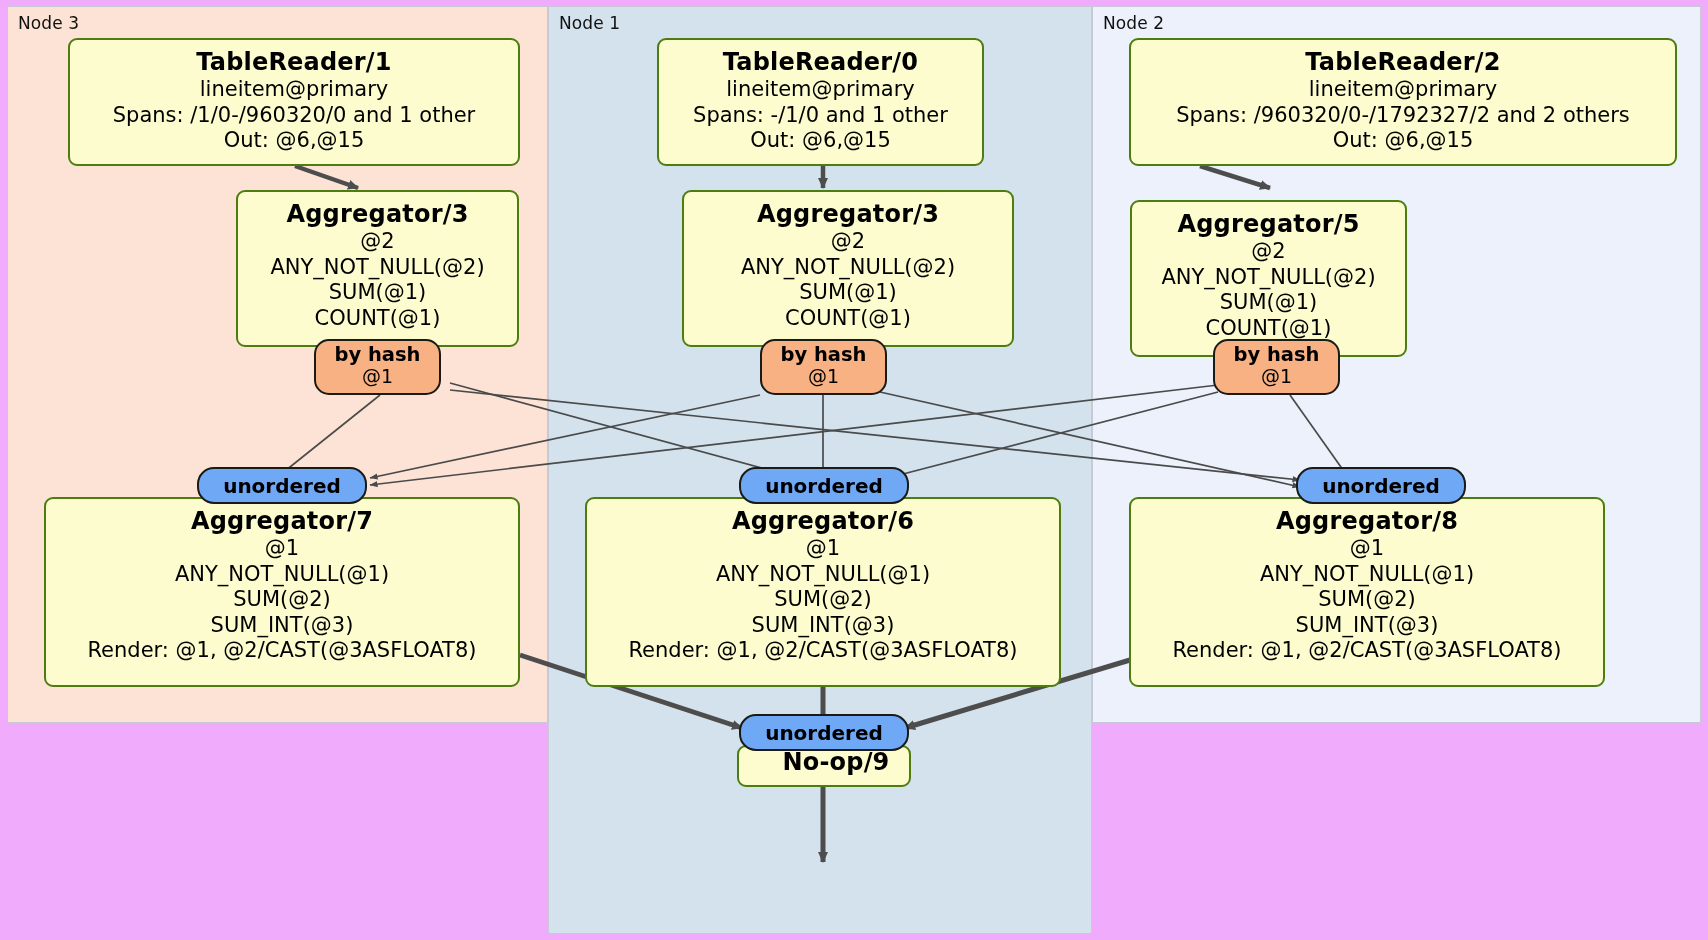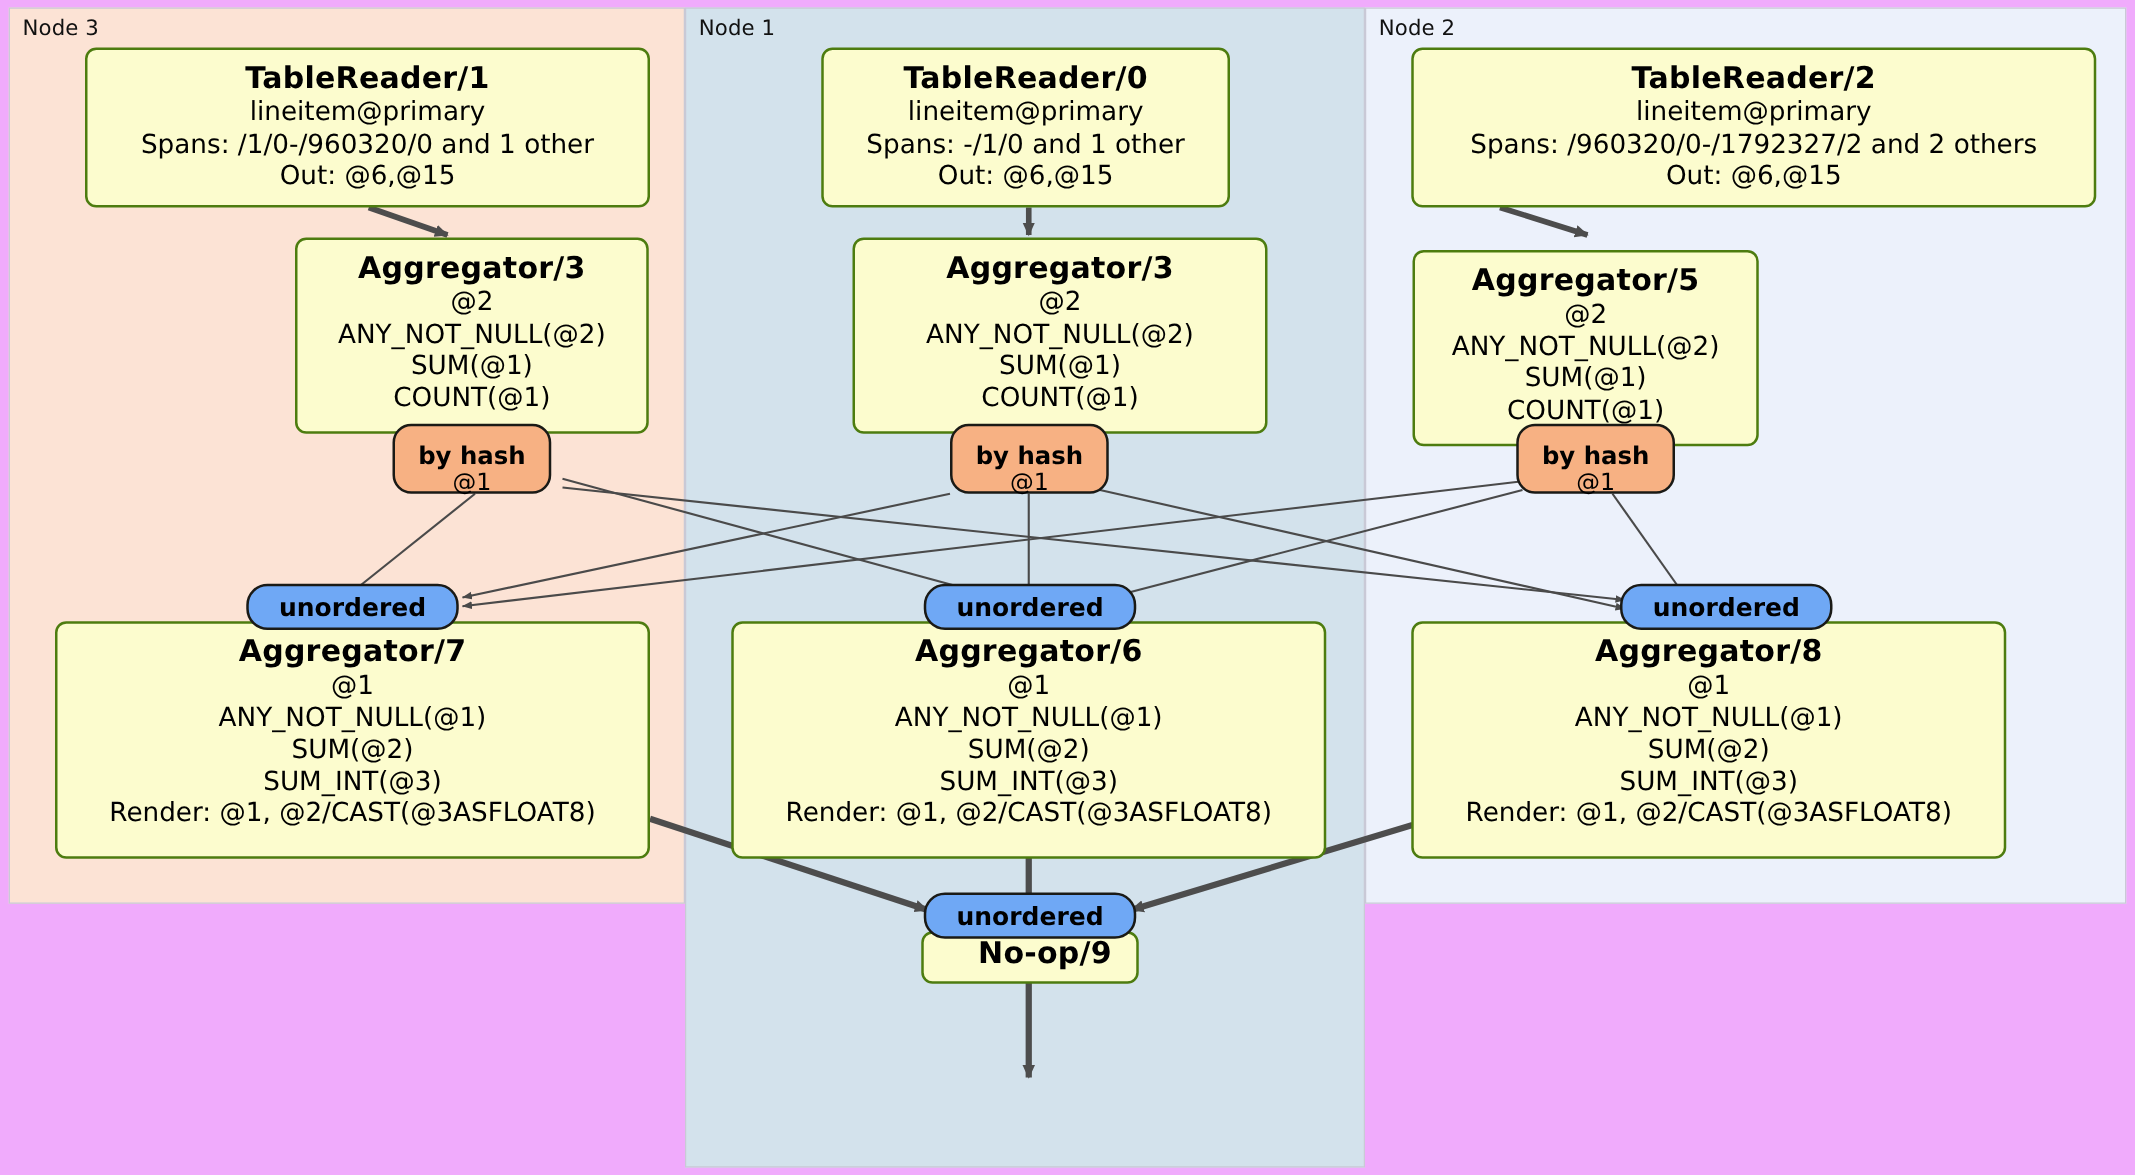--- a/index.html
+++ b/index.html
@@ -77,21 +77,21 @@
     box-sizing: border-box;
     border: 2px solid #1a1a16;
     border-radius: 16px;
     text-align: center;
     color: #000000;
     z-index: 6;
   }
   .pill.hash {
     background: #f7b183;
     border-radius: 15px;
-    padding-top: 13px;
+    padding-top: 3px;
     line-height: 1.14;
   }
   .pill.hash .t1 {
     font-weight: bold;
     font-size: 19.5px;
     display: block;
   }
   .pill.hash .t2 {
     font-size: 19px;
     display: block;

